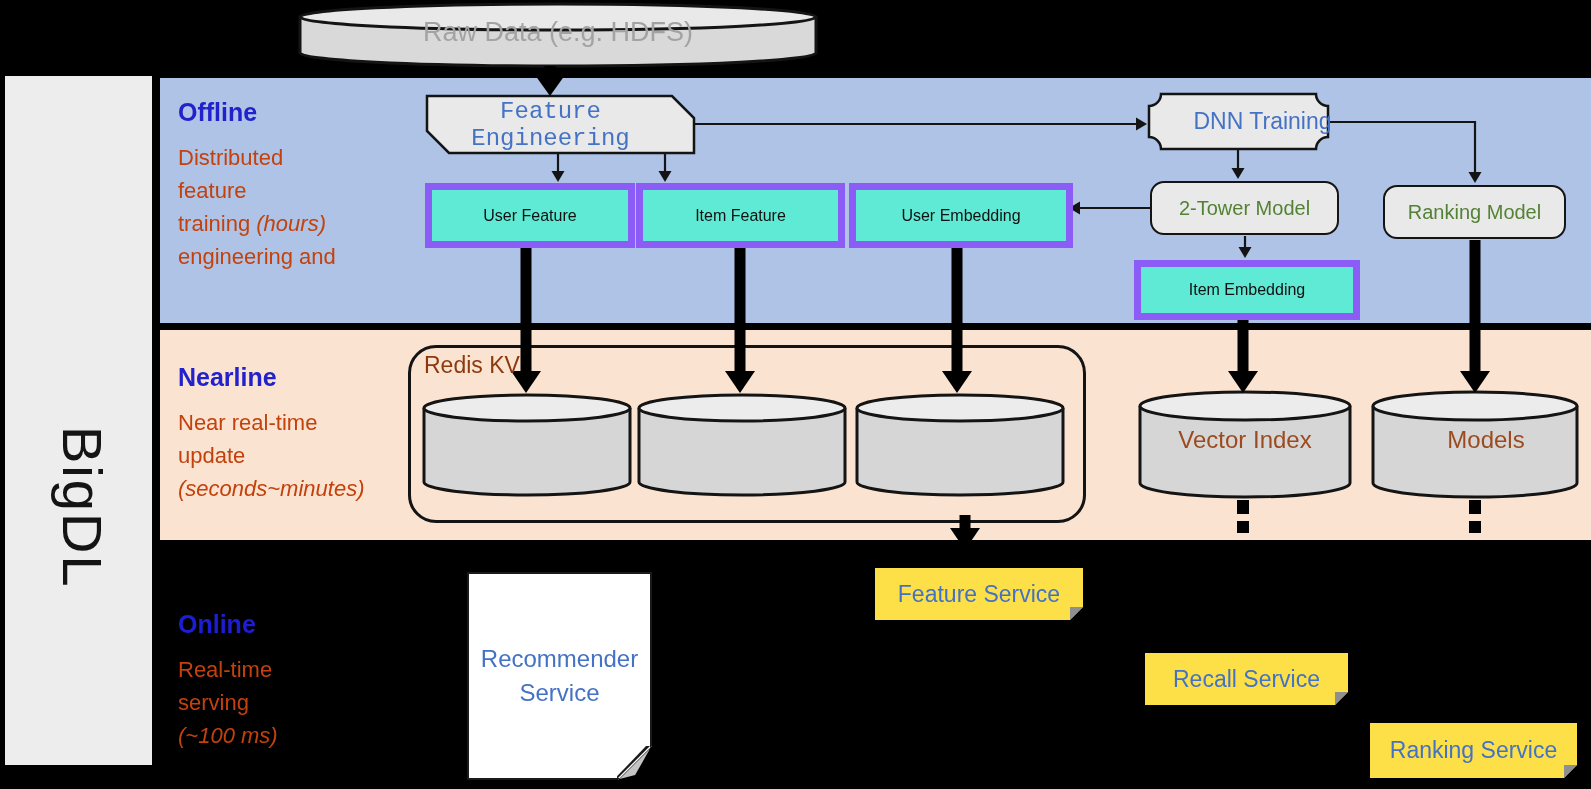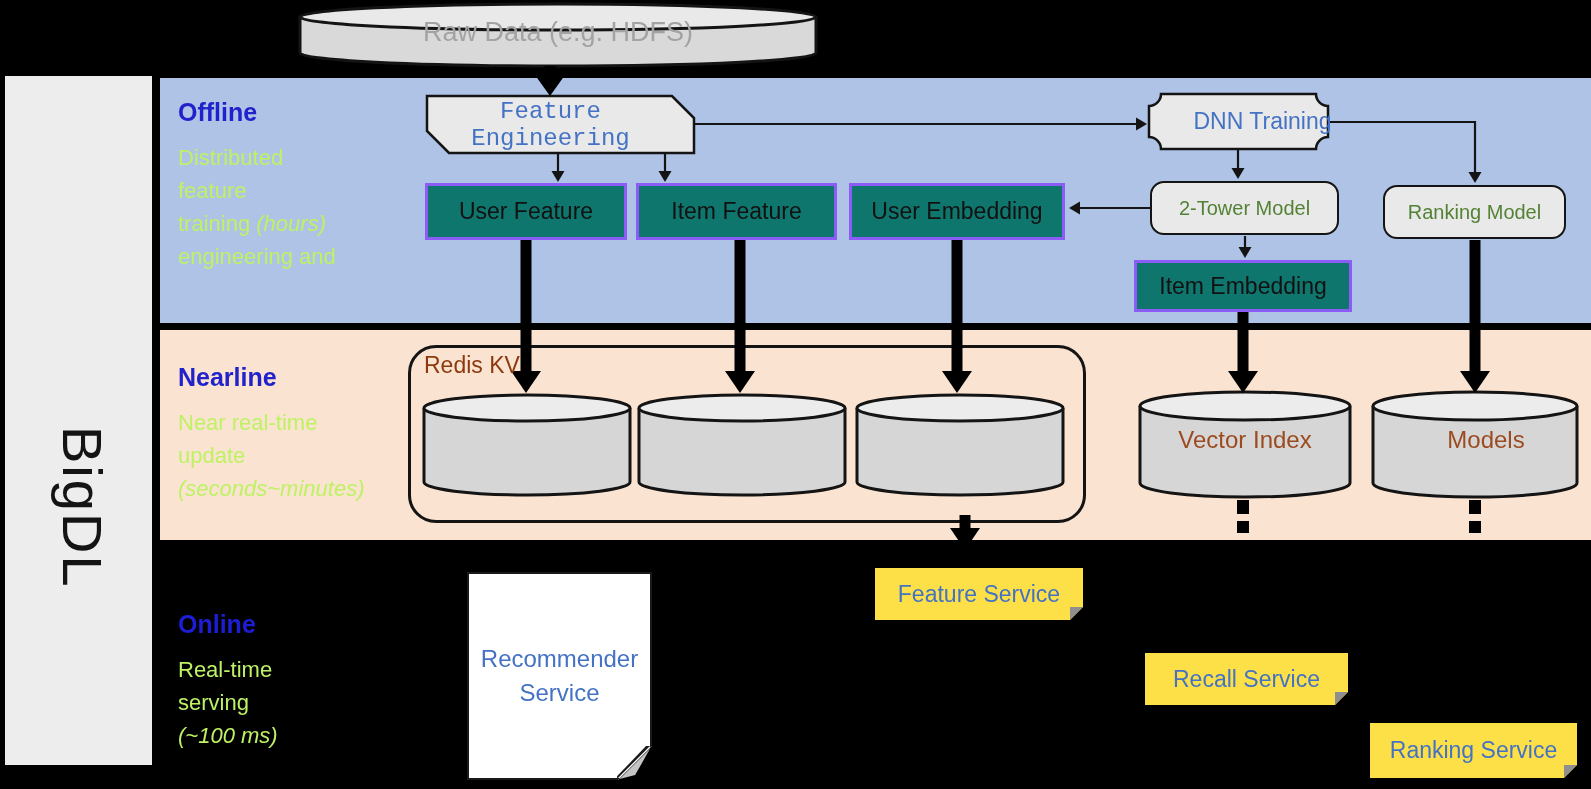--- a/index.html
+++ b/index.html
@@ -11,30 +11,30 @@
   
   #sidebar{left:5px;top:76px;width:147px;height:689px;background:#ededed;}
   #brand{
     left:40px;top:350px;width:70px;height:300px;
     writing-mode:vertical-rl;font-size:56px;color:#141414;letter-spacing:2px;
   }
   #offline-panel{left:160px;top:78px;width:1431px;height:245px;background:#aec3e6;}
   #nearline-panel{left:160px;top:330px;width:1431px;height:210px;background:#fae3d1;}
   
   .sec-title{font-size:25px;color:#2222cc;font-weight:bold;}
-  .sec-desc{font-size:22px;color:#bef264;line-height:33px;}
+  .sec-desc{font-size:22px;color:#c2410c;line-height:33px;}
   .italic{font-style:italic;}
   #offline-text{left:178px;top:98px;width:210px;}
   #nearline-text{left:178px;top:363px;width:240px;}
   #online-text{left:178px;top:610px;width:200px;}
   #online-text .sec-title{color:#1d1dd6;}
   .sec-desc{margin-top:14px;}
   
   .node{display:flex;align-items:center;justify-content:center;text-align:center;}
-  .gray-box{background:#0f766e;border:3px solid #8b5cf6;color:#111;font-size:23px;}
+  .gray-box{background:#5eead4;border:7px solid #8b5cf6;color:#111;font-size:16px;}
   .round-box{background:#e9e9e9;border:2.5px solid #141414;border-radius:14px;color:#548235;font-size:20px;}
   .blue-label{color:#4472c4;font-size:24px;}
   .brown{color:#8c3a0d;font-size:23px;}
   .cyl-label{color:#9c4b20;font-size:24px;}
   
   #redis-container{left:408px;top:345px;width:672px;height:172px;border:3.5px solid #141414;border-radius:28px;}
   
   .service{background:#fde047;color:#4472c4;font-size:23px;
     clip-path:polygon(0 0,100% 0,100% calc(100% - 13px),calc(100% - 13px) 100%,0 100%);}
   .service .fold{position:absolute;right:0;bottom:0;width:13px;height:13px;background:#8f8f8f;

